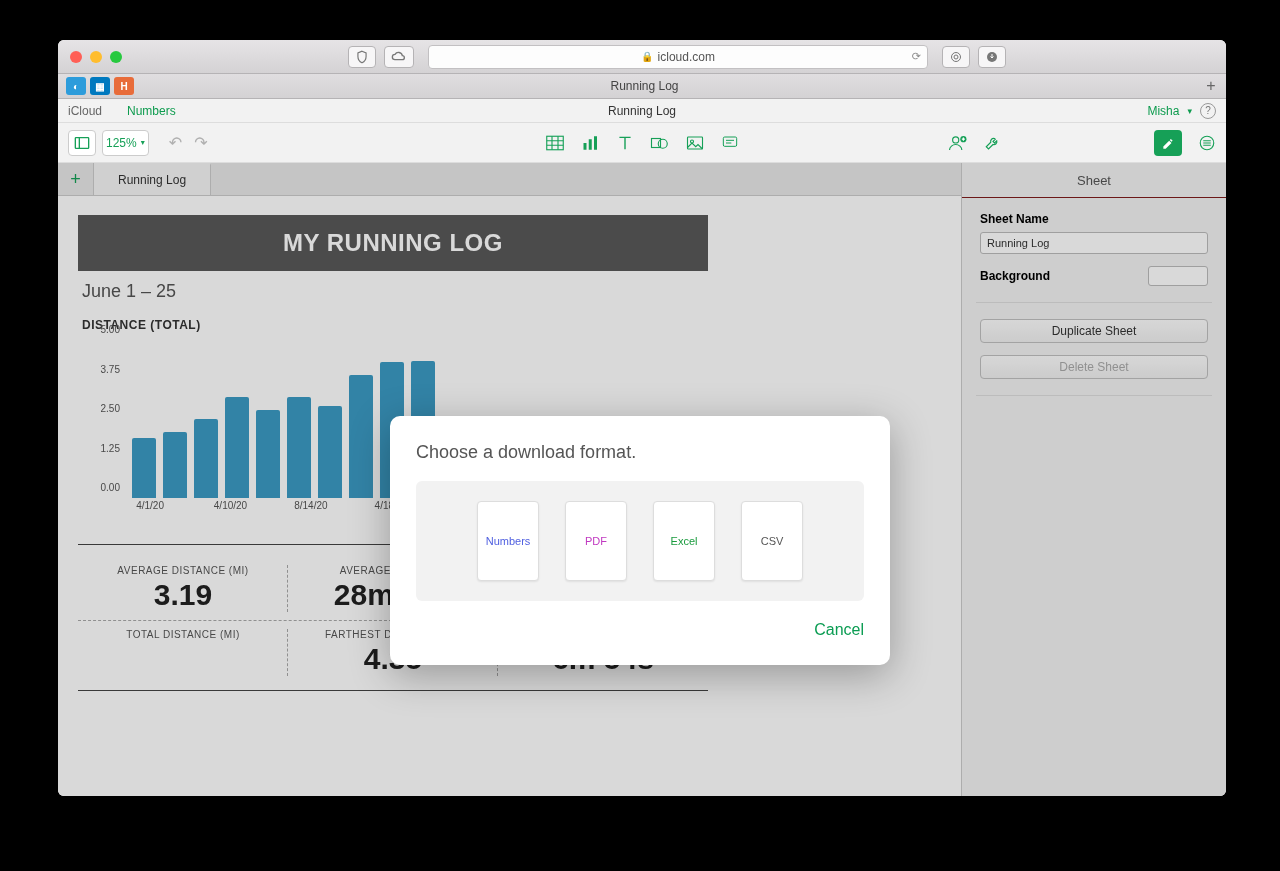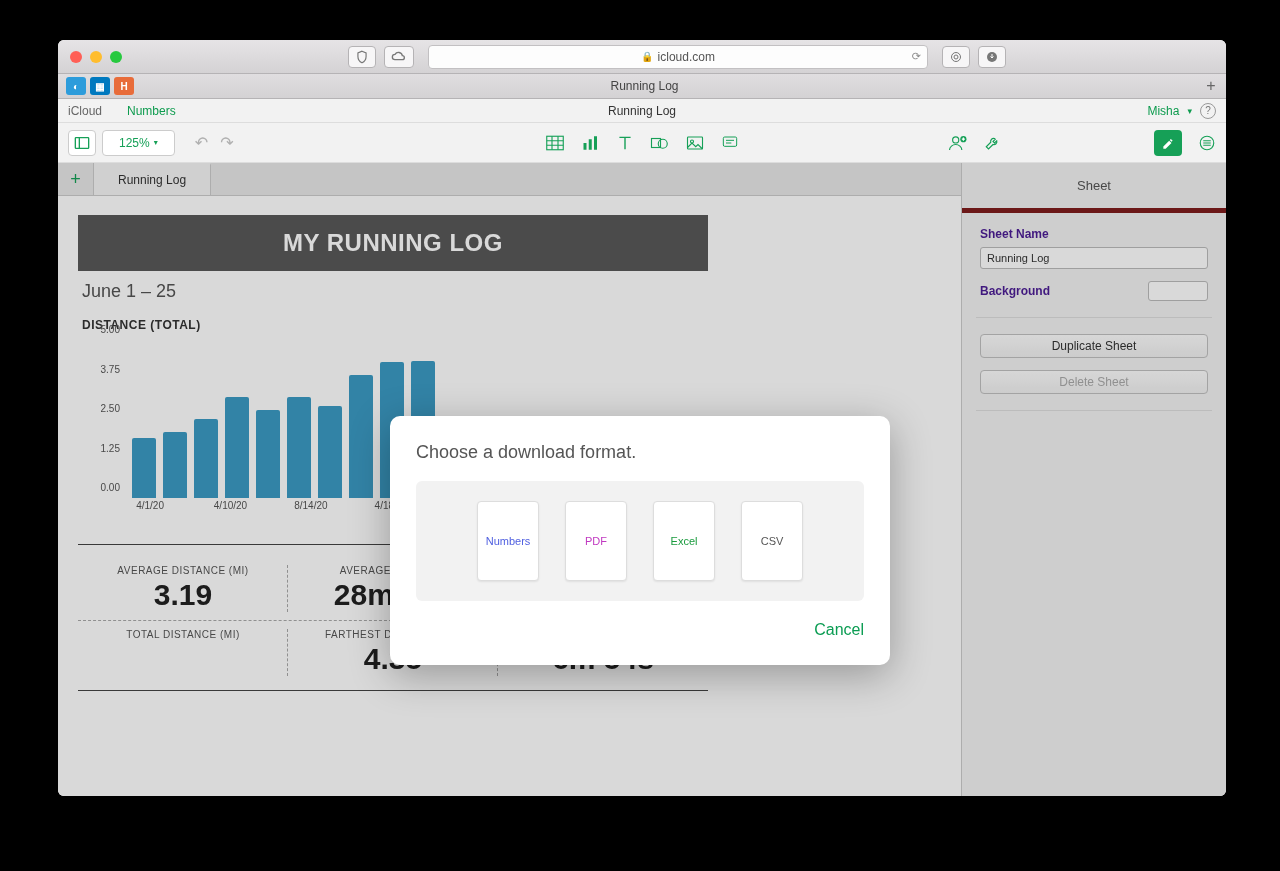--- a/index.html
+++ b/index.html
@@ -30,21 +30,21 @@
 .app-bar{height:24px;background:#f2f2f2;border-bottom:1px solid #ddd;display:flex;align-items:center;padding:0 10px;font-size:12px;color:#444;}
 .bc-icloud{color:#666;}
 .bc-numbers{color:#0d9b4e;margin-left:4px;}
 .doc-title{position:absolute;left:50%;transform:translateX(-50%);font-size:12px;color:#333;font-weight:500;}
 .app-bar-right{margin-left:auto;display:flex;align-items:center;gap:8px;}
 .user-name{color:#0d9b4e;font-size:12px;}
 .chev{color:#0d9b4e;font-size:9px;}
 .help{width:16px;height:16px;border:1px solid #999;border-radius:50%;display:flex;align-items:center;justify-content:center;font-size:10px;color:#777;}
 .app-toolbar{height:40px;background:#f2f2f2;border-bottom:1px solid #ddd;display:flex;align-items:center;padding:0 10px;position:relative;}
 .tbtn{width:28px;height:26px;border:1px solid #ccc;border-radius:4px;background:#fff;display:flex;align-items:center;justify-content:center;color:#16a057;font-size:13px;margin-right:6px;}
-.zoom-sel{height:26px;border:1px solid #ccc;border-radius:4px;background:#fff;padding:0 16px;font-size:12px;color:#16a057;display:flex;align-items:center;gap:4px;}
+.zoom-sel{height:26px;border:1px solid #ccc;border-radius:4px;background:#fff;padding:0 3px;font-size:12px;color:#16a057;display:flex;align-items:center;gap:4px;}
 .undo-redo{display:flex;gap:12px;margin-left:20px;color:#b0b0b0;font-size:16px;}
 .center-tools{position:absolute;left:50%;transform:translateX(-50%);display:flex;gap:18px;color:#16a057;font-size:17px;}
 .right-tools{margin-left:auto;display:flex;gap:16px;align-items:center;}
 .right-tools .ic{color:#16a057;font-size:17px;}
 .right-tools .brush{width:28px;height:26px;background:#16a057;border-radius:4px;display:flex;align-items:center;justify-content:center;color:#fff;font-size:14px;}
 
 .content{flex:1;display:flex;position:relative;}
 .main-area{flex:1;background:#ffffff;position:relative;overflow:hidden;}
 .tab-strip{height:33px;background:#e8e8e8;border-bottom:1px solid #ccc;display:flex;align-items:stretch;}
 .tab-add{width:36px;display:flex;align-items:center;justify-content:center;color:#16a057;font-size:18px;border-right:1px solid #ccc;}
@@ -63,23 +63,23 @@
 .divider-line{width:630px;height:1px;background:#444;margin-top:24px;}
 .stats-grid{width:630px;display:grid;grid-template-columns:1fr 1fr 1fr;margin-top:14px;}
 .stat-cell{text-align:center;padding:6px 0;position:relative;}
 .stat-cell.right-border::after{content:"";position:absolute;right:0;top:6px;bottom:6px;border-right:1px dashed #aaa;}
 .stat-label{font-size:10px;color:#555;letter-spacing:0.5px;margin-bottom:2px;}
 .stat-value{font-size:30px;font-weight:800;color:#222;}
 .stats-hr{grid-column:1/4;height:1px;background:transparent;border-top:1px dashed #aaa;margin:2px 0;}
 .bottom-line{width:630px;height:1px;background:#444;margin-top:8px;}
 
 .sidebar{width:265px;background:#f2f2f2;border-left:1px solid #ccc;display:flex;flex-direction:column;}
-.sb-header{height:50px;border-bottom:5px solid #7f1d1d;display:flex;align-items:center;justify-content:center;font-size:13px;color:#555;}
+.sb-header{height:35px;border-bottom:1px solid #7f1d1d;display:flex;align-items:center;justify-content:center;font-size:13px;color:#555;}
 .sb-body{padding:14px 18px;font-size:12px;color:#333;display:flex;flex-direction:column;gap:12px;}
-.sb-label{font-weight:600;font-size:12px;color:#4c1d95;margin-bottom:6px;}
+.sb-label{font-weight:600;font-size:12px;color:#000000;margin-bottom:6px;}
 .sb-input{width:100%;height:22px;border:1px solid #bbb;border-radius:3px;background:#fff;padding:0 6px;font-size:11px;color:#333;}
 .sb-row{display:flex;align-items:center;justify-content:space-between;}
 .swatch{width:60px;height:20px;border:1px solid #bbb;border-radius:3px;background:#fff;}
 .sb-hr{height:1px;background:#ddd;margin:4px -4px;}
 .sb-btn{height:24px;border:1px solid #c0c0c0;border-radius:4px;background:linear-gradient(#fdfdfd,#f0f0f0);font-size:12px;color:#333;display:flex;align-items:center;justify-content:center;}
 .sb-btn.disabled{color:#aaa;}
 
 .modal-backdrop{position:absolute;inset:0;background:rgba(0,0,0,0.15);}
 .modal{position:absolute;left:332px;top:253px;width:500px;background:#fff;border-radius:10px;box-shadow:0 10px 40px rgba(0,0,0,0.3);padding:26px;}
 .modal-title{font-size:18px;color:#555;margin-bottom:18px;}

